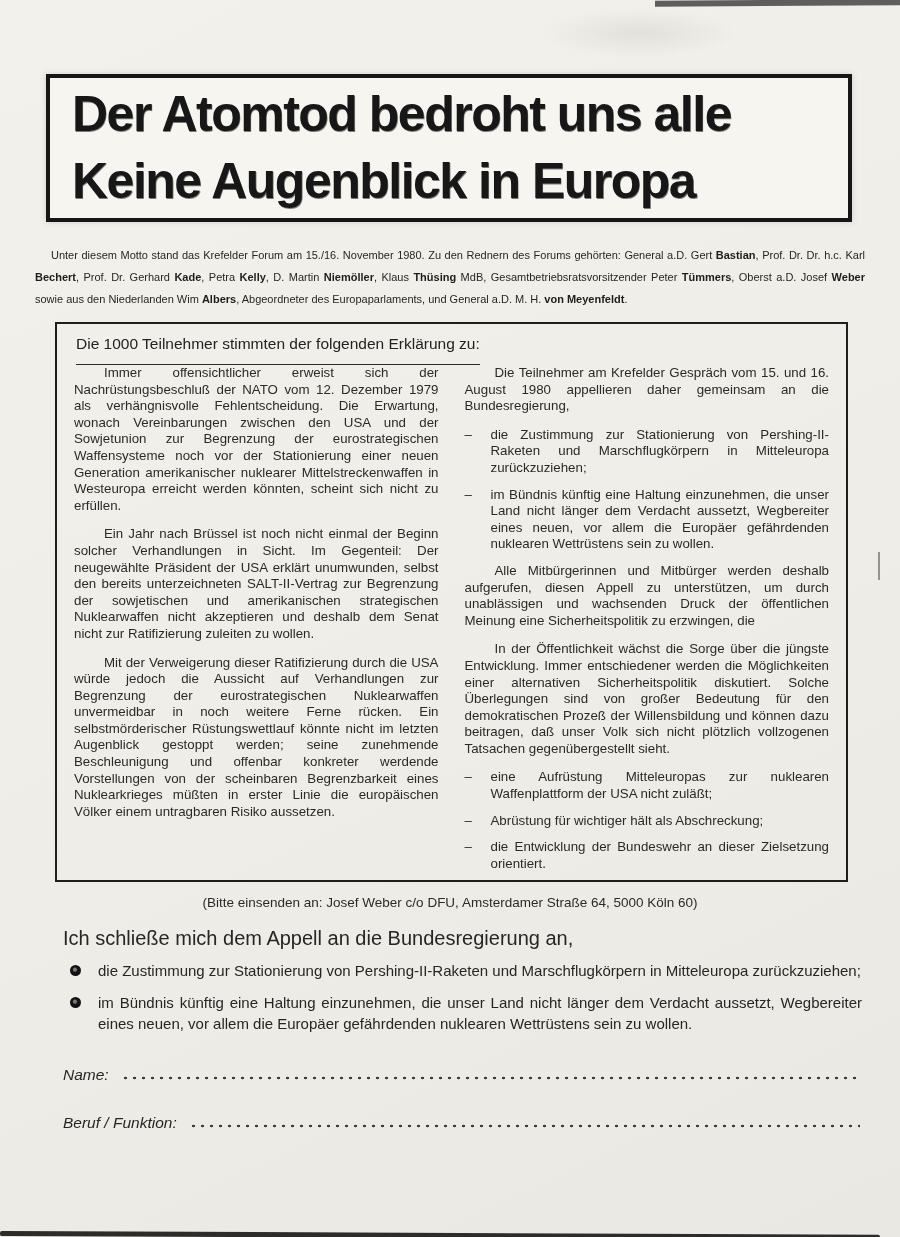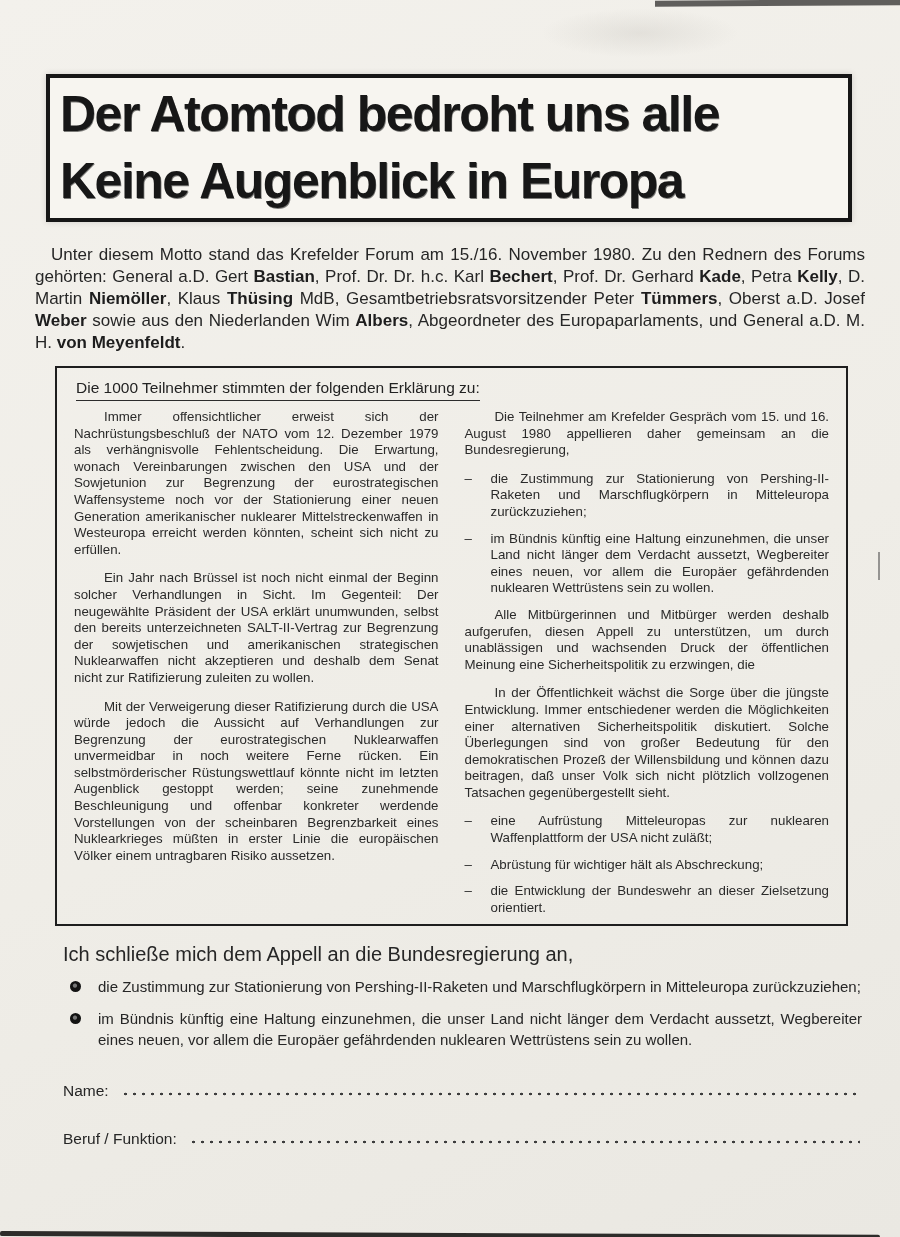--- a/index.html
+++ b/index.html
@@ -20,45 +20,45 @@
   .artifact-tick { position:absolute; top:552px; right:20px; width:2px; height:28px; background:#4a4a4a; opacity:.55; }
   .artifact-bottom { position:absolute; bottom:1px; left:0; width:880px; height:5px; background:#2d2c2a; transform:rotate(.25deg); transform-origin:left center; border-radius:2px; }
 
   
   .headline-box {
     margin:74px 48px 0 46px;
     height:148px;
     border:4px solid #161616;
     background:#f7f5f0;
     box-sizing:border-box;
-    padding:3px 6px 0 10px;
+    padding:3px 6px 0 22px;
     box-shadow:0 0 6px rgba(60,58,54,.18);
   }
   .headline-line {
     font-size:50px; font-weight:bold; line-height:67px;
     letter-spacing:-1.5px; white-space:nowrap; color:#171717;
     text-shadow:.6px .6px 0 rgba(20,20,20,.55);
   }
 
   
   .intro {
     margin:22px 35px 0 35px;
-    font-size:17px; line-height:22px;
+    font-size:11px; line-height:22px;
     text-align:justify; text-indent:16px;
   }
   .intro b { font-weight:bold; color:#1d1d1d; }
 
   
   .decl-box {
     margin:12px 52px 0 55px;
     border:2px solid #1e1e1e;
     padding:9px 17px 8px 17px;
   }
   .decl-title { font-size:15.5px; margin:2px 0 12px 2px; color:#222; }
-  .decl-title span { border-bottom:1.5px solid #2c2c2c; padding-bottom:4px; }
+  .decl-title span { border-bottom:1.5px solid #2c2c2c; padding-bottom:12px; }
   .decl-cols { display:flex; gap:26px; }
   .col { flex:1; font-size:13.3px; line-height:16.6px; text-align:justify; color:#2a2a2a; }
   .col p { margin:0 0 12px 0; }
   .col p.ind { text-indent:30px; }
   .dash-item { display:flex; margin:0 0 10px 0; }
   .dash-item .dash { flex:0 0 14px; margin-right:12px; }
   .dash-item p { margin:0; flex:1; }
   .col .last { margin-bottom:11px; }
 
   
@@ -69,21 +69,21 @@
   .appeal-head { font-size:20px; margin:0 0 10px 0; }
   .bullet-item { display:flex; margin-bottom:11px; font-size:15px; line-height:21px; text-align:justify; }
   .bullet-icon {
     flex:0 0 11px; width:11px; height:11px; border-radius:50%;
     background:radial-gradient(circle at 45% 42%, #777 0 1.6px, #131313 2.6px);
     margin:5px 17px 0 7px;
   }
   .bullet-item p { margin:0; flex:1; }
 
   
-  .form { margin:30px 40px 0 63px; }
+  .form { margin:30px 40px 0 63px;font-style:italic; }
   .form-row { display:flex; align-items:flex-end; height:20px; margin-bottom:28px; }
   .flabel { font-size:15.5px; margin-right:10px; white-space:nowrap; }
   .dotline {
     flex:1; height:12px;
     background-image:radial-gradient(circle, #3d3d3d 1.15px, rgba(0,0,0,0) 1.6px);
     background-size:9px 12px; background-repeat:repeat-x; background-position:2px 60%;
   }
 </style>
 </head>
 <body>
@@ -132,20 +132,21 @@
           <p>Abrüstung für wichtiger hält als Abschreckung;</p>
         </div>
         <div class="dash-item" style="margin-bottom:0;">
           <span class="dash">–</span>
           <p>die Entwicklung der Bundeswehr an dieser Zielsetzung orientiert.</p>
         </div>
       </div>
     </div>
   </div>
 
+  <div class="send-note">(Bitte einsenden an: Josef Weber c/o DFU, Amsterdamer Straße 64, 5000 Köln 60)</div>
 
   <div class="appeal">
     <p class="appeal-head">Ich schließe mich dem Appell an die Bundesregierung an,</p>
     <div class="bullet-item">
       <span class="bullet-icon"></span>
       <p>die Zustimmung zur Stationierung von Pershing-II-Raketen und Marschflugkörpern in Mitteleuropa zurückzuziehen;</p>
     </div>
     <div class="bullet-item">
       <span class="bullet-icon"></span>
       <p>im Bündnis künftig eine Haltung einzunehmen, die unser Land nicht länger dem Verdacht aussetzt, Wegbereiter eines neuen, vor allem die Europäer gefährdenden nuklearen Wettrüstens sein zu wollen.</p>

